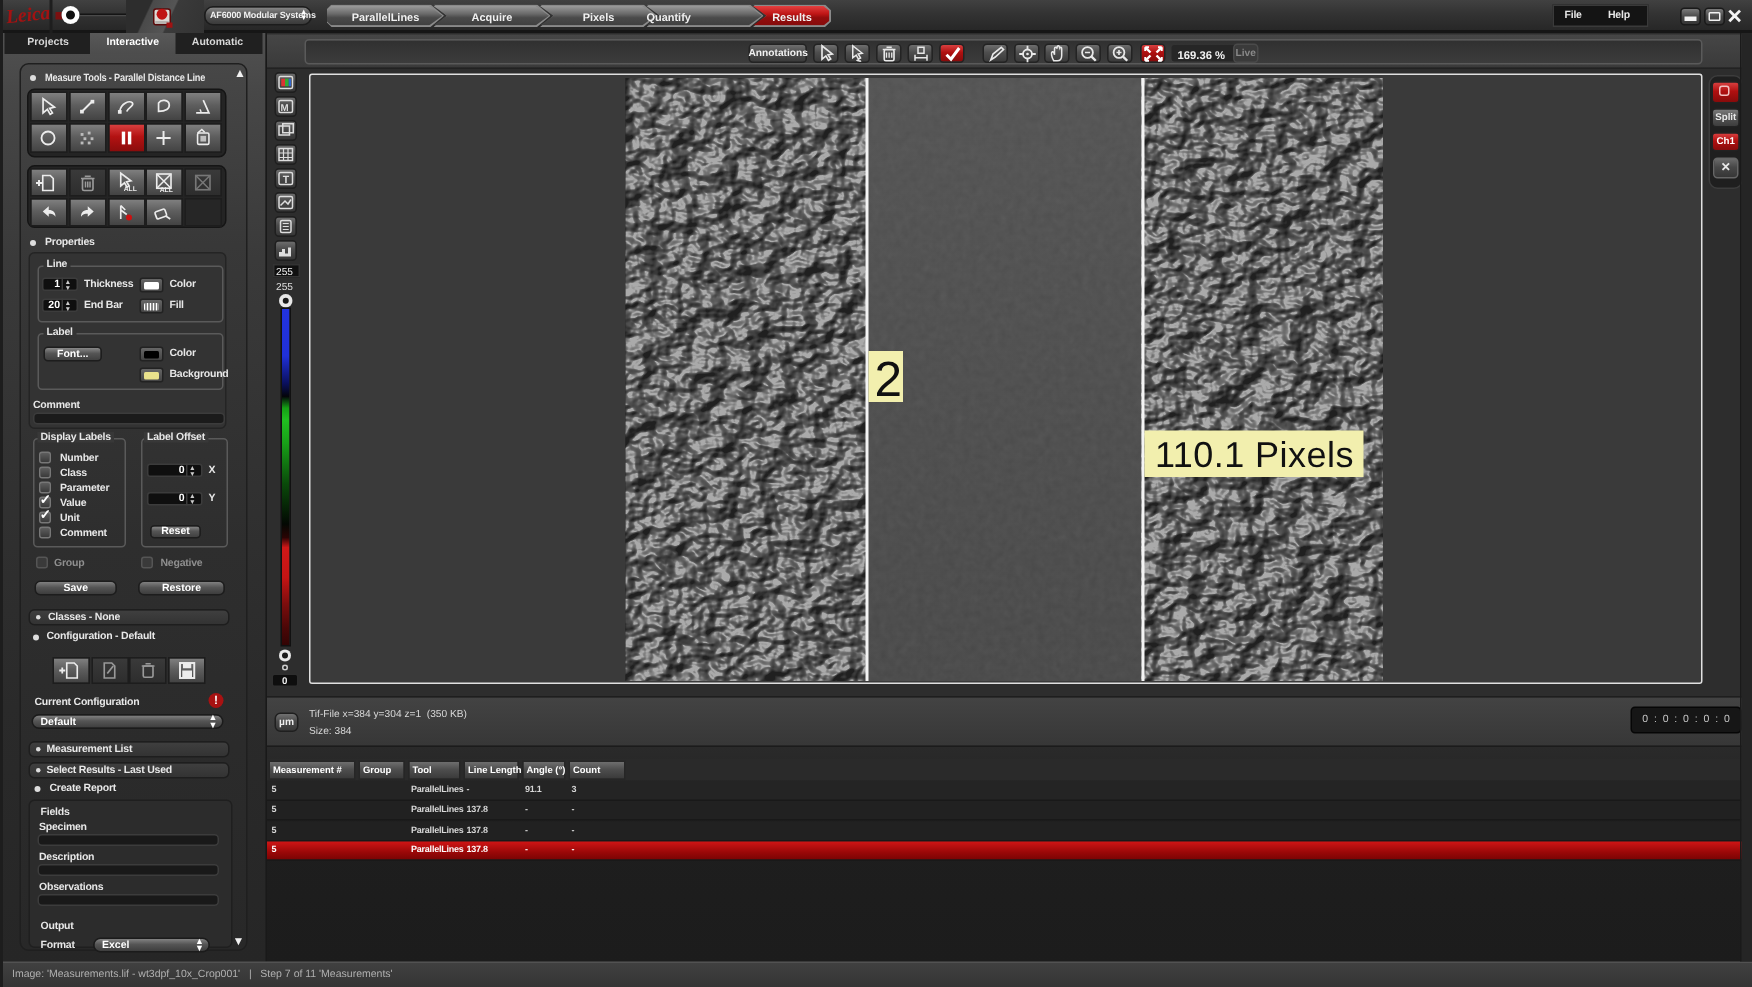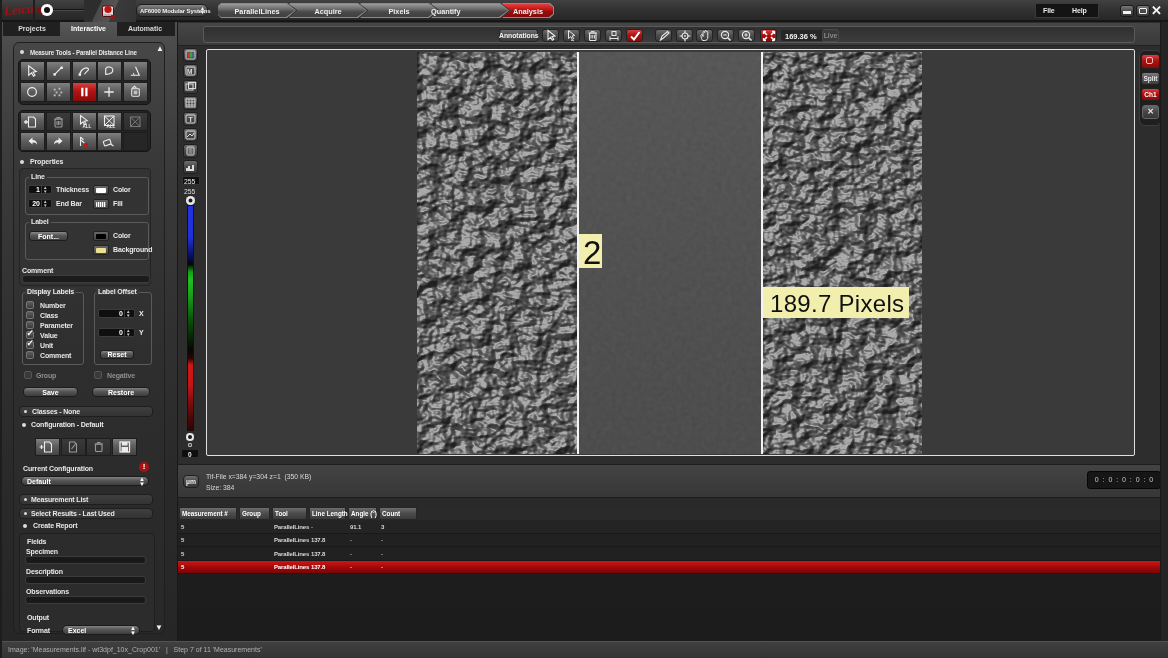--- a/index.html
+++ b/index.html
@@ -29,21 +29,21 @@
 <div class="a" style="left:289px;top:4px;width:77px;height:13px;background:linear-gradient(#9a9a9a,#6a6a6a 40%,#4a4a4a 60%,#3f3f3f);clip-path:polygon(0 0,calc(100% - 9px) 0,100% 50%,calc(100% - 9px) 100%,0 100%,9px 50%);"></div>
 <div class="a" style="left:289px;top:6.5px;width:78px;text-align:center;color:#f0f0f0;font-size:7.3px;font-weight:bold;">Acquire</div>
 <div class="a" style="left:360px;top:3px;width:78px;height:15px;background:#8a8a8a;clip-path:polygon(0 0,calc(100% - 9px) 0,100% 50%,calc(100% - 9px) 100%,0 100%,9px 50%);"></div>
 <div class="a" style="left:360px;top:4px;width:77px;height:13px;background:linear-gradient(#9a9a9a,#6a6a6a 40%,#4a4a4a 60%,#3f3f3f);clip-path:polygon(0 0,calc(100% - 9px) 0,100% 50%,calc(100% - 9px) 100%,0 100%,9px 50%);"></div>
 <div class="a" style="left:360px;top:6.5px;width:78px;text-align:center;color:#f0f0f0;font-size:7.3px;font-weight:bold;">Pixels</div>
 <div class="a" style="left:431px;top:3px;width:78px;height:15px;background:#8a8a8a;clip-path:polygon(0 0,calc(100% - 9px) 0,100% 50%,calc(100% - 9px) 100%,0 100%,9px 50%);"></div>
 <div class="a" style="left:431px;top:4px;width:77px;height:13px;background:linear-gradient(#9a9a9a,#6a6a6a 40%,#4a4a4a 60%,#3f3f3f);clip-path:polygon(0 0,calc(100% - 9px) 0,100% 50%,calc(100% - 9px) 100%,0 100%,9px 50%);"></div>
 <div class="a" style="left:431px;top:6.5px;width:78px;text-align:left;color:#f0f0f0;font-size:7.3px;font-weight:bold;">Quantify</div>
 <div class="a" style="left:502px;top:3px;width:52px;height:15px;background:#8a8a8a;clip-path:polygon(0 0,calc(100% - 4px) 0,100% 25%,100% 75%,calc(100% - 4px) 100%,0 100%,9px 50%);"></div>
 <div class="a" style="left:502px;top:4px;width:51px;height:13px;background:linear-gradient(#e24040,#c01616 40%,#930d0d 60%,#860b0b);clip-path:polygon(0 0,calc(100% - 4px) 0,100% 25%,100% 75%,calc(100% - 4px) 100%,0 100%,9px 50%);"></div>
-<div class="a" style="left:502px;top:6.5px;width:52px;text-align:center;color:#f0f0f0;font-size:7.3px;font-weight:bold;">Analysis</div>
+<div class="a" style="left:502px;top:6.5px;width:52px;text-align:center;color:#f0f0f0;font-size:7.3px;font-weight:bold;">Results</div>
 <div class="a" style="left:1035px;top:3px;width:64px;height:15px;background:#141414;border:1px solid #3a3a3a;"></div>
 <div class="a txt" style="left:1043px;top:7px;font-size:7px;">File</div>
 <div class="a txt" style="left:1072px;top:7px;font-size:7px;">Help</div>
 <div class="a" style="left:1120px;top:5px;width:14px;height:12px;border-radius:3px;background:linear-gradient(#7a7a7a,#4a4a4a 50%,#353535);border:1px solid #1a1a1a;"></div>
 <div class="a" style="left:1123px;top:11px;width:8px;height:2.5px;background:#f2f2f2;"></div>
 <div class="a" style="left:1136px;top:5px;width:14px;height:12px;border-radius:3px;background:linear-gradient(#7a7a7a,#4a4a4a 50%,#353535);border:1px solid #1a1a1a;"></div>
 <div class="a" style="left:1139px;top:8px;width:8px;height:6px;border:1.6px solid #f2f2f2;border-radius:1px;"></div>
 <div class="a" style="left:1151px;top:3px;color:#f5f5f5;font-size:13px;font-weight:bold;">✕</div>
 <div class="a" style="left:0;top:22px;width:178px;height:619px;background:linear-gradient(#515151 0,#474747 40px,#3a3a3a 150px,#303030 320px,#2a2a2a 450px,#262626 100%);border-right:1px solid #191919;"></div>
 <div class="a" style="left:3px;top:22px;width:172px;height:14px;background:#202020;"></div>
@@ -427,21 +427,21 @@
 <rect x="-4" y="-4" width="165" height="410" fill="#000"></rect>
 <rect x="344" y="-4" width="165" height="410" fill="#000"></rect>
 <rect x="-4" y="-4" width="165" height="410" filter="url(#cells)"></rect>
 <rect x="344" y="-4" width="165" height="410" filter="url(#cells)"></rect>
 <rect x="160" y="0" width="2" height="402" fill="#f4f4f4"></rect>
 <rect x="344" y="0" width="2" height="402" fill="#f4f4f4"></rect>
 </svg>
 <div class="a" style="left:579px;top:234px;width:23px;height:34px;background:#f2efae;"></div>
 <div class="a" style="left:583px;top:234px;color:#111;font-size:33px;font-family:'Liberation Sans',sans-serif;">2</div>
 <div class="a" style="left:763px;top:287px;width:146px;height:31px;background:#f2efae;"></div>
-<div class="a" style="left:770px;top:290px;color:#111;font-size:24px;letter-spacing:0.3px;font-family:'Liberation Sans',sans-serif;">189.7 Pixels</div>
+<div class="a" style="left:770px;top:290px;color:#111;font-size:24px;letter-spacing:0.3px;font-family:'Liberation Sans',sans-serif;">110.1 Pixels</div>
 <div class="a" style="left:1139px;top:50px;width:23px;height:76px;background:#1f1f1f;border:1px solid #3c3c3c;border-radius:6px;"></div>
 <div class="a" style="left:1141px;top:54px;width:19px;height:15px;border-radius:3px;border:1px solid #222;background:linear-gradient(#d84040,#b01010 45%,#870b0b);"></div>
 <div class="a" style="left:1146px;top:57px;width:7px;height:7px;border:1.5px solid #f0c0c0;border-radius:2px;"></div>
 <div class="a" style="left:1141px;top:72px;width:19px;height:13px;border-radius:3px;border:1px solid #222;background:linear-gradient(#7c7c7c,#555 45%,#3d3d3d);"></div>
 <div class="a" style="left:1141px;top:75px;width:19px;text-align:center;color:#e8e8e8;font-size:6.5px;font-weight:bold;">Split</div>
 <div class="a" style="left:1141px;top:88px;width:19px;height:13px;border-radius:3px;border:1px solid #222;background:linear-gradient(#d84040,#b01010 45%,#870b0b);"></div>
 <div class="a" style="left:1141px;top:91px;width:19px;text-align:center;color:#fff;font-size:6.5px;font-weight:bold;">Ch1</div>
 <div class="a" style="left:1142px;top:105px;width:17px;height:14px;border-radius:3px;border:1px solid #666;background:linear-gradient(#6a6a6a,#484848 45%,#363636);"></div>
 <div class="a" style="left:1142px;top:107px;width:17px;text-align:center;color:#e8e8e8;font-size:8px;font-weight:bold;">✕</div>
 <div class="a" style="left:178px;top:464px;width:990px;height:34px;background:linear-gradient(#434343,#373737);border-top:1px solid #1e1e1e;border-bottom:1px solid #1b1b1b;"></div>

